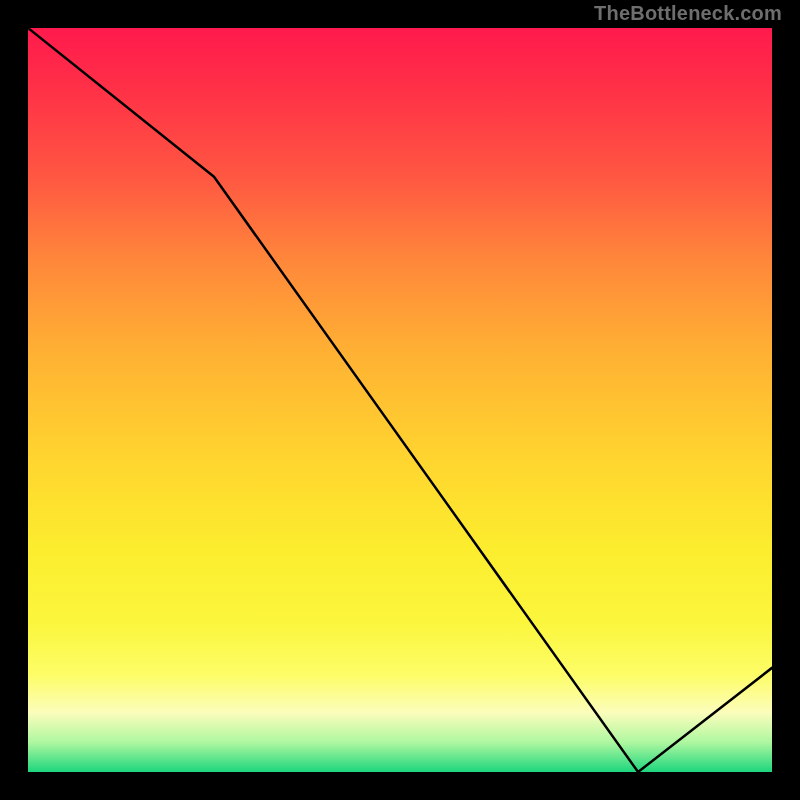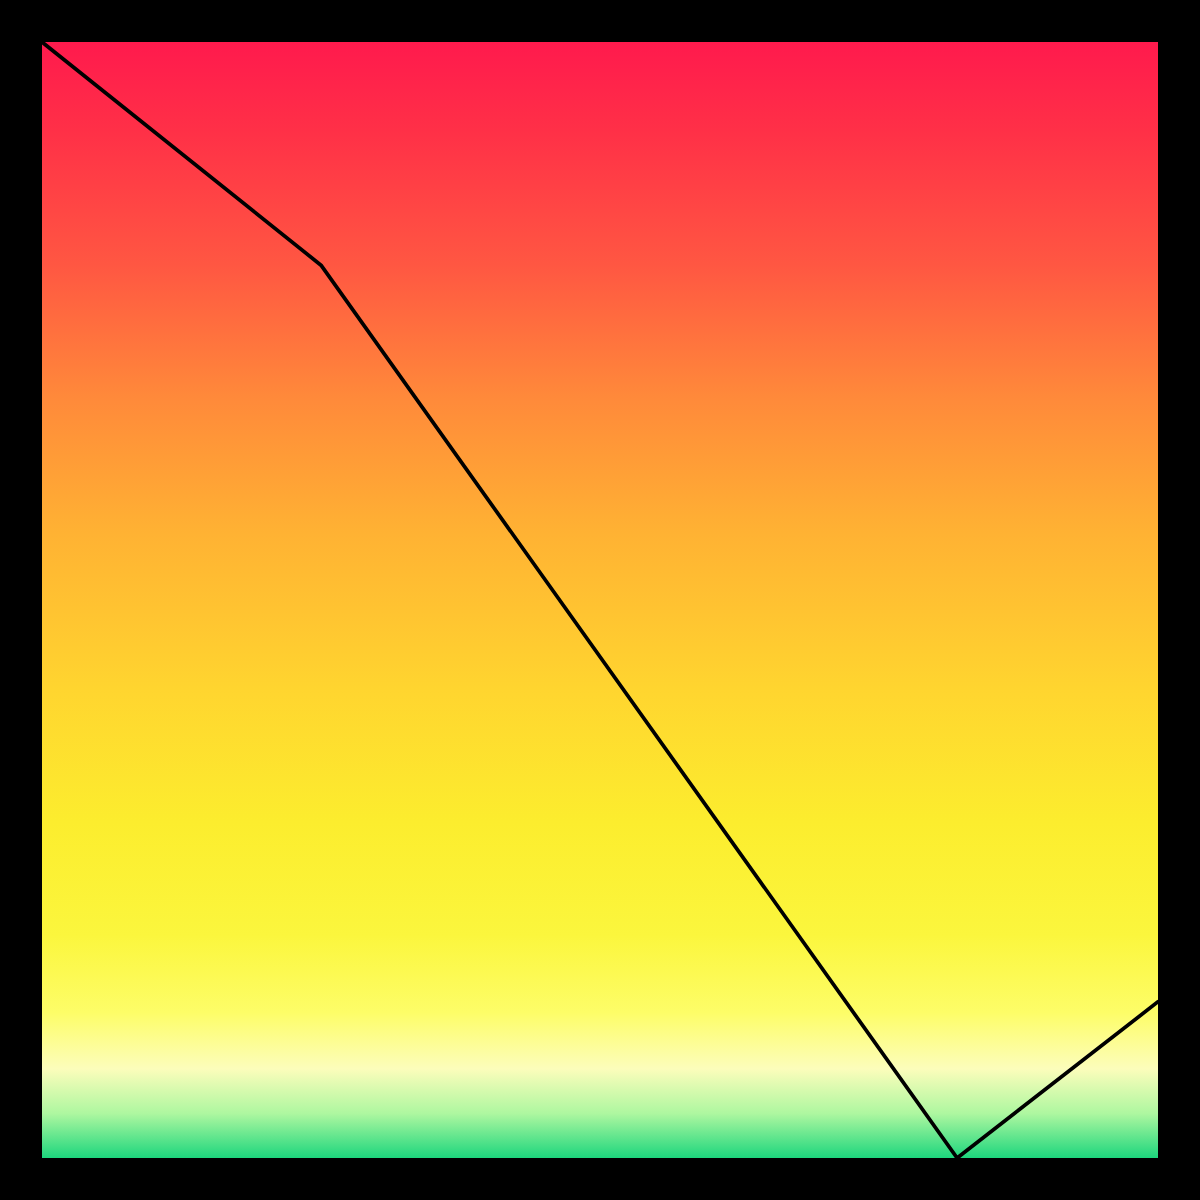--- a/index.html
+++ b/index.html
@@ -60,20 +60,21 @@
     position: absolute;
     color: #e03636;
     font-size: 10px;
     font-weight: 700;
     letter-spacing: -0.5px;
   }
 </style>
 </head>
 <body>
 <div class="outer">
+  <div class="source">TheBottleneck.com</div>
 
   <div class="plot">
     <svg class="lines" viewBox="0 0 750 750" preserveAspectRatio="none">
       <path id="series-path" d="M0.0 0.0 L187.5 150.0 L615.0 750.0 L750.0 645.0" fill="none" stroke="#000" stroke-width="2.5" stroke-linejoin="round" stroke-linecap="round"></path>
     </svg>
     <div id="anno" class="anno" style="left: 577.5px; top: 729px;"></div>
   </div>
 </div>
 
 </body></html>

